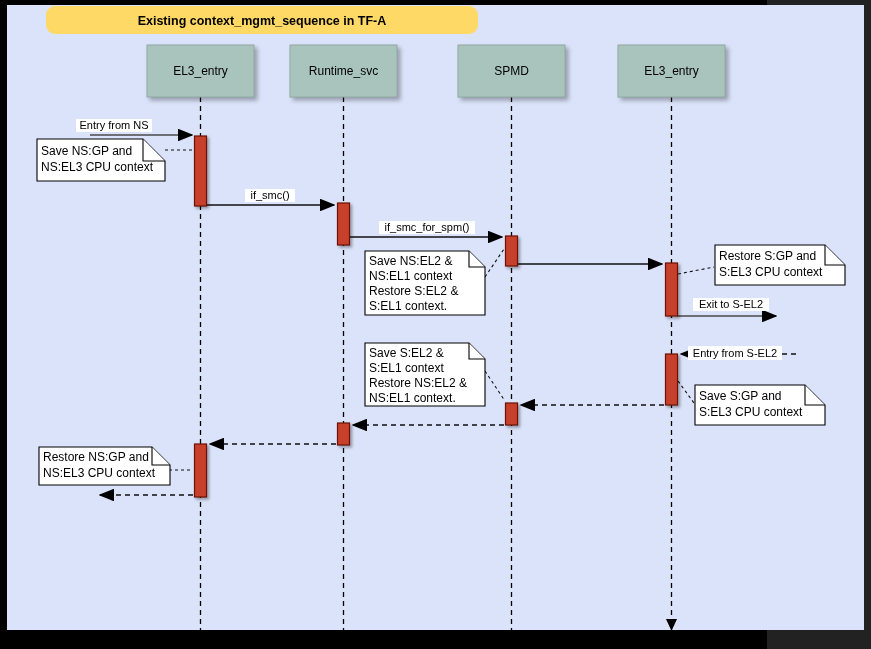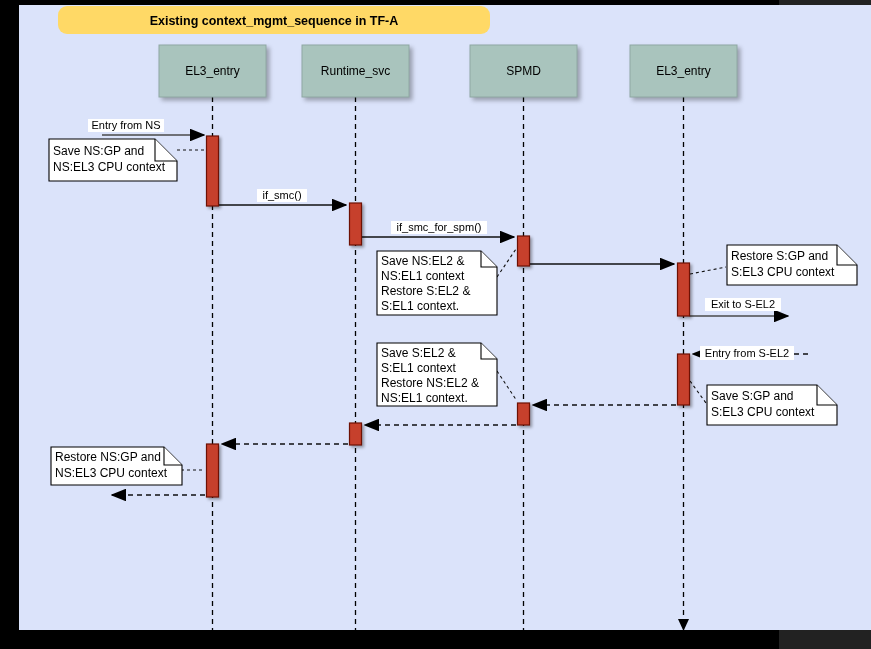--- a/index.html
+++ b/index.html
@@ -1,20 +1,19 @@
 <!DOCTYPE html>
 <html style="--frame: #000000; --background: #dbe3fa; --title-bg: #ffd966; --head-bg: #a9c4bd; --head-border: #8fa8a3; --bar-fill: #c6402c; --bar-border: #6e1104; --note-bg: #ffffff; --line: #000000;"><head>
 <meta charset="utf-8">
 <style>
   html,body { margin:0; padding:0; background:#222; }
   .frame {
     position:relative; width:767px; height:649px;
     background:var(--frame,#000);
     font-family:"Liberation Sans", sans-serif;
-    padding-left:12px;
   }
   svg { display:block; width:871px; height:649px; }
   .diagram-bg { fill:var(--background,#dbe3fa); }
   .title-box  { fill:var(--title-bg,#ffd966); }
   .title-text { font:bold 12.5px "Liberation Sans",sans-serif; fill:#000; text-anchor:middle; }
   .head-box   { fill:var(--head-bg,#a9c4bd); stroke:var(--head-border,#8fa8a3); stroke-width:1;
                 filter:drop-shadow(3px 3px 2px rgba(0,0,0,.30)); }
   .head-text  { font:12px "Liberation Sans",sans-serif; fill:#000; text-anchor:middle; }
   .lifeline   { stroke:var(--line,#000); stroke-width:1.3; stroke-dasharray:5 4; fill:none; }
   .bar        { fill:var(--bar-fill,#c6402c); stroke:var(--bar-border,#6e1104); stroke-width:1.2;

